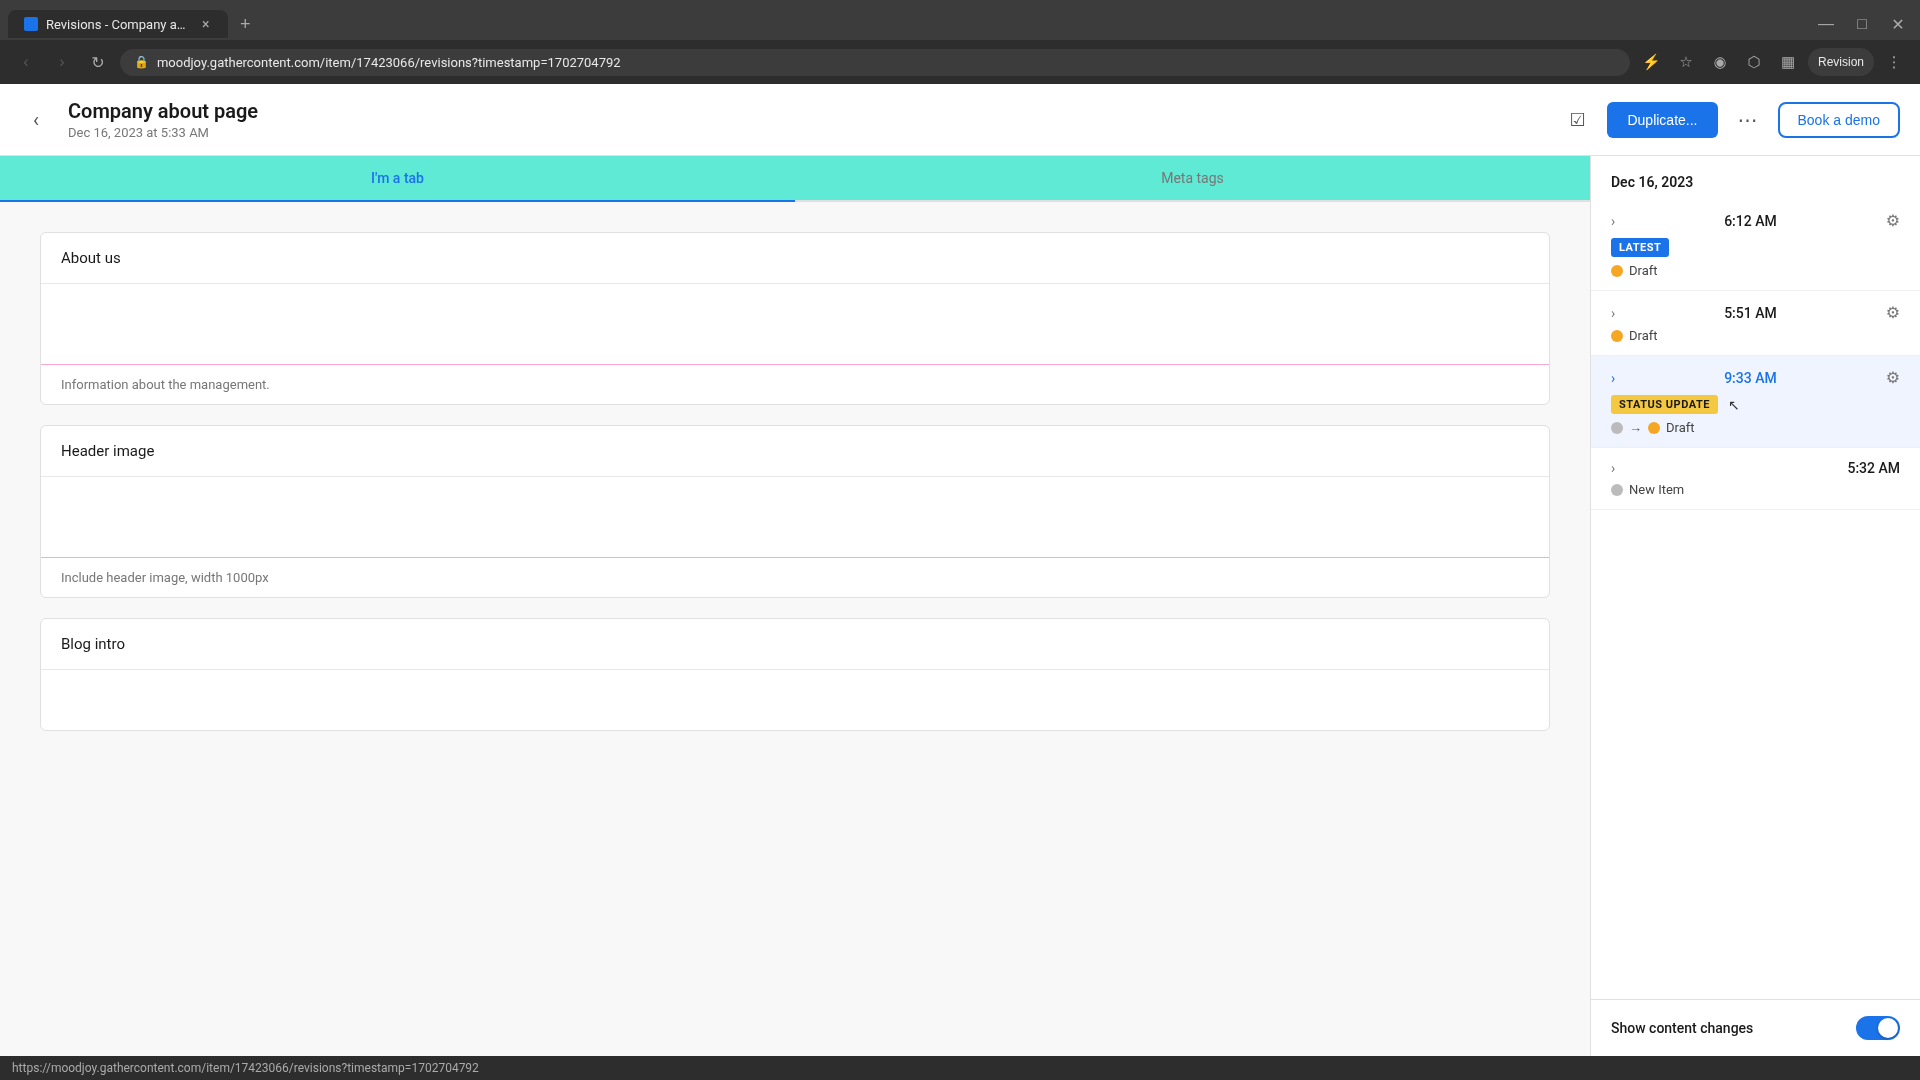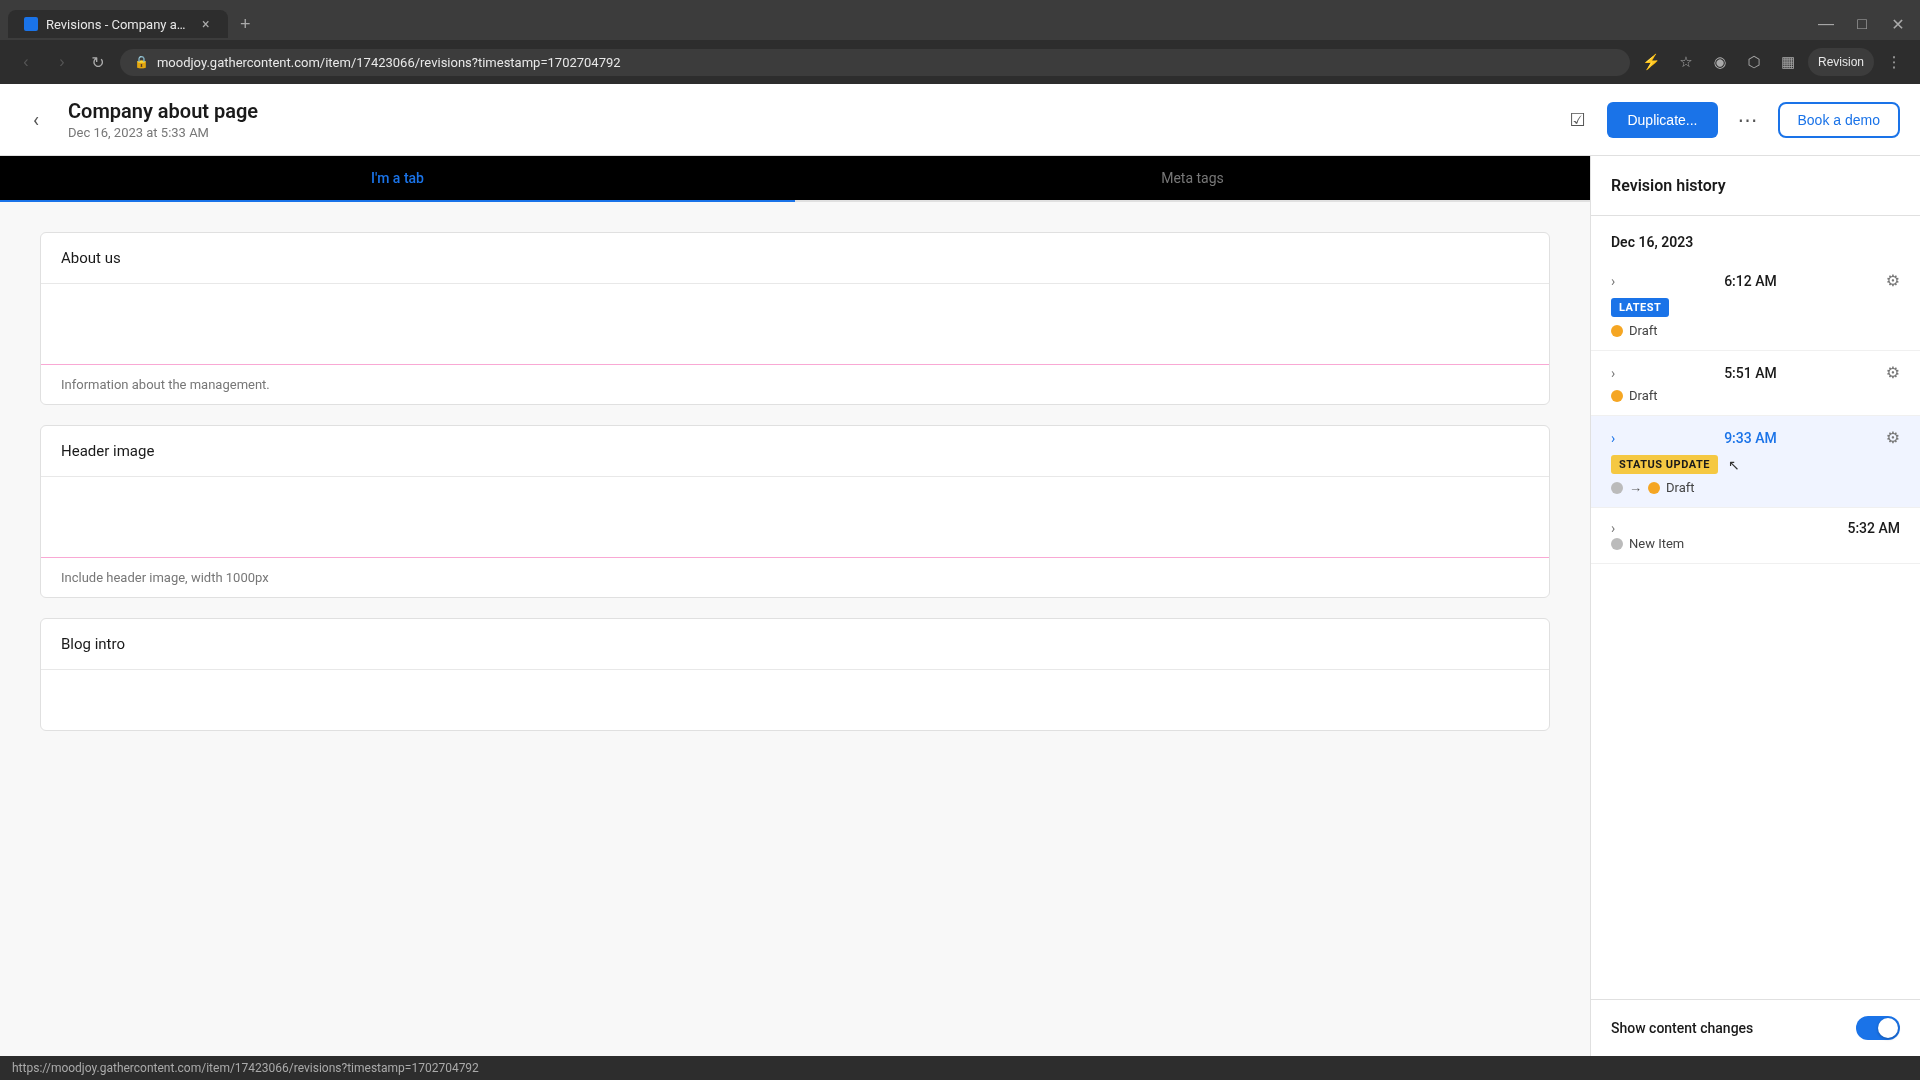--- a/index.html
+++ b/index.html
@@ -41,21 +41,21 @@
     .more-btn { width: 36px; height: 36px; display: flex; align-items: center; justify-content: center; cursor: pointer; color: #555; border: none; background: none; font-size: 20px; border-radius: 4px; }
     .btn-demo { background: none; border: 2px solid #1a73e8; color: #1a73e8; border-radius: 8px; padding: 8px 18px; font-size: 14px; font-weight: 500; cursor: pointer; }
 
     
     .content-area { display: flex; flex: 1; overflow: hidden; }
 
     
     .main-content { flex: 1; display: flex; flex-direction: column; overflow: hidden; }
 
     
-    .tabs-bar { display: flex; border-bottom: 2px solid #e0e0e0; background: #000000; }
+    .tabs-bar { display: flex; border-bottom: 2px solid #e0e0e0; background: #5eead4; }
     .tab { flex: 1; padding: 14px 20px; text-align: center; cursor: pointer; font-size: 14px; color: #777; border-bottom: 2px solid transparent; margin-bottom: -2px; }
     .tab.active { color: #1a73e8; border-bottom-color: #1a73e8; font-weight: 500; }
 
     
     .content-scroll { flex: 1; overflow-y: auto; padding: 30px 40px; background: #f8f8f8; }
     .content-block { background: #fff; border: 1px solid #e0e0e0; border-radius: 6px; margin-bottom: 20px; overflow: hidden; }
     .content-block-header { padding: 16px 20px; border-bottom: 1px solid #e8e8e8; font-size: 15px; font-weight: 400; color: #1a1a1a; }
     .content-block-body { padding: 16px 20px; min-height: 80px; }
     .content-block-footer { padding: 12px 20px; color: #777; font-size: 13px; border-top: 1px solid #f9a8d4; }
 
@@ -171,23 +171,20 @@
 
           <div class="content-block">
             <div class="content-block-header">Blog intro</div>
             <div class="content-block-body" style="min-height:60px;"></div>
           </div>
 
         </div>
       </div>
 
       <div class="revision-sidebar">
-        <div class="revision-header">
-          <div class="revision-title">Revision history</div>
-        </div>
 
         <div class="revision-body">
           <div class="revision-date-group">
             <span class="revision-date-label">Dec 16, 2023</span>
           </div>
 
           <div class="revision-item">
             <div class="revision-time-row">
               <span class="revision-chevron">›</span>
               <span class="revision-time">6:12 AM</span>
@@ -231,21 +228,21 @@
               <span class="status-dot orange"></span>
               <span class="status-label">Draft</span>
             </div>
           </div>
 
           <div class="revision-item">
             <div class="revision-time-row">
               <span class="revision-chevron">›</span>
               <span class="revision-time">5:32 AM</span>
             </div>
-            <div class="status-row" style="">
+            <div class="status-row" style="margin-top:6px;">
               <span class="status-dot gray"></span>
               <span class="status-label">New Item</span>
             </div>
           </div>
 
         </div>
 
         <div class="revision-footer">
           <span class="footer-label">Show content changes</span>
           <div class="toggle">

